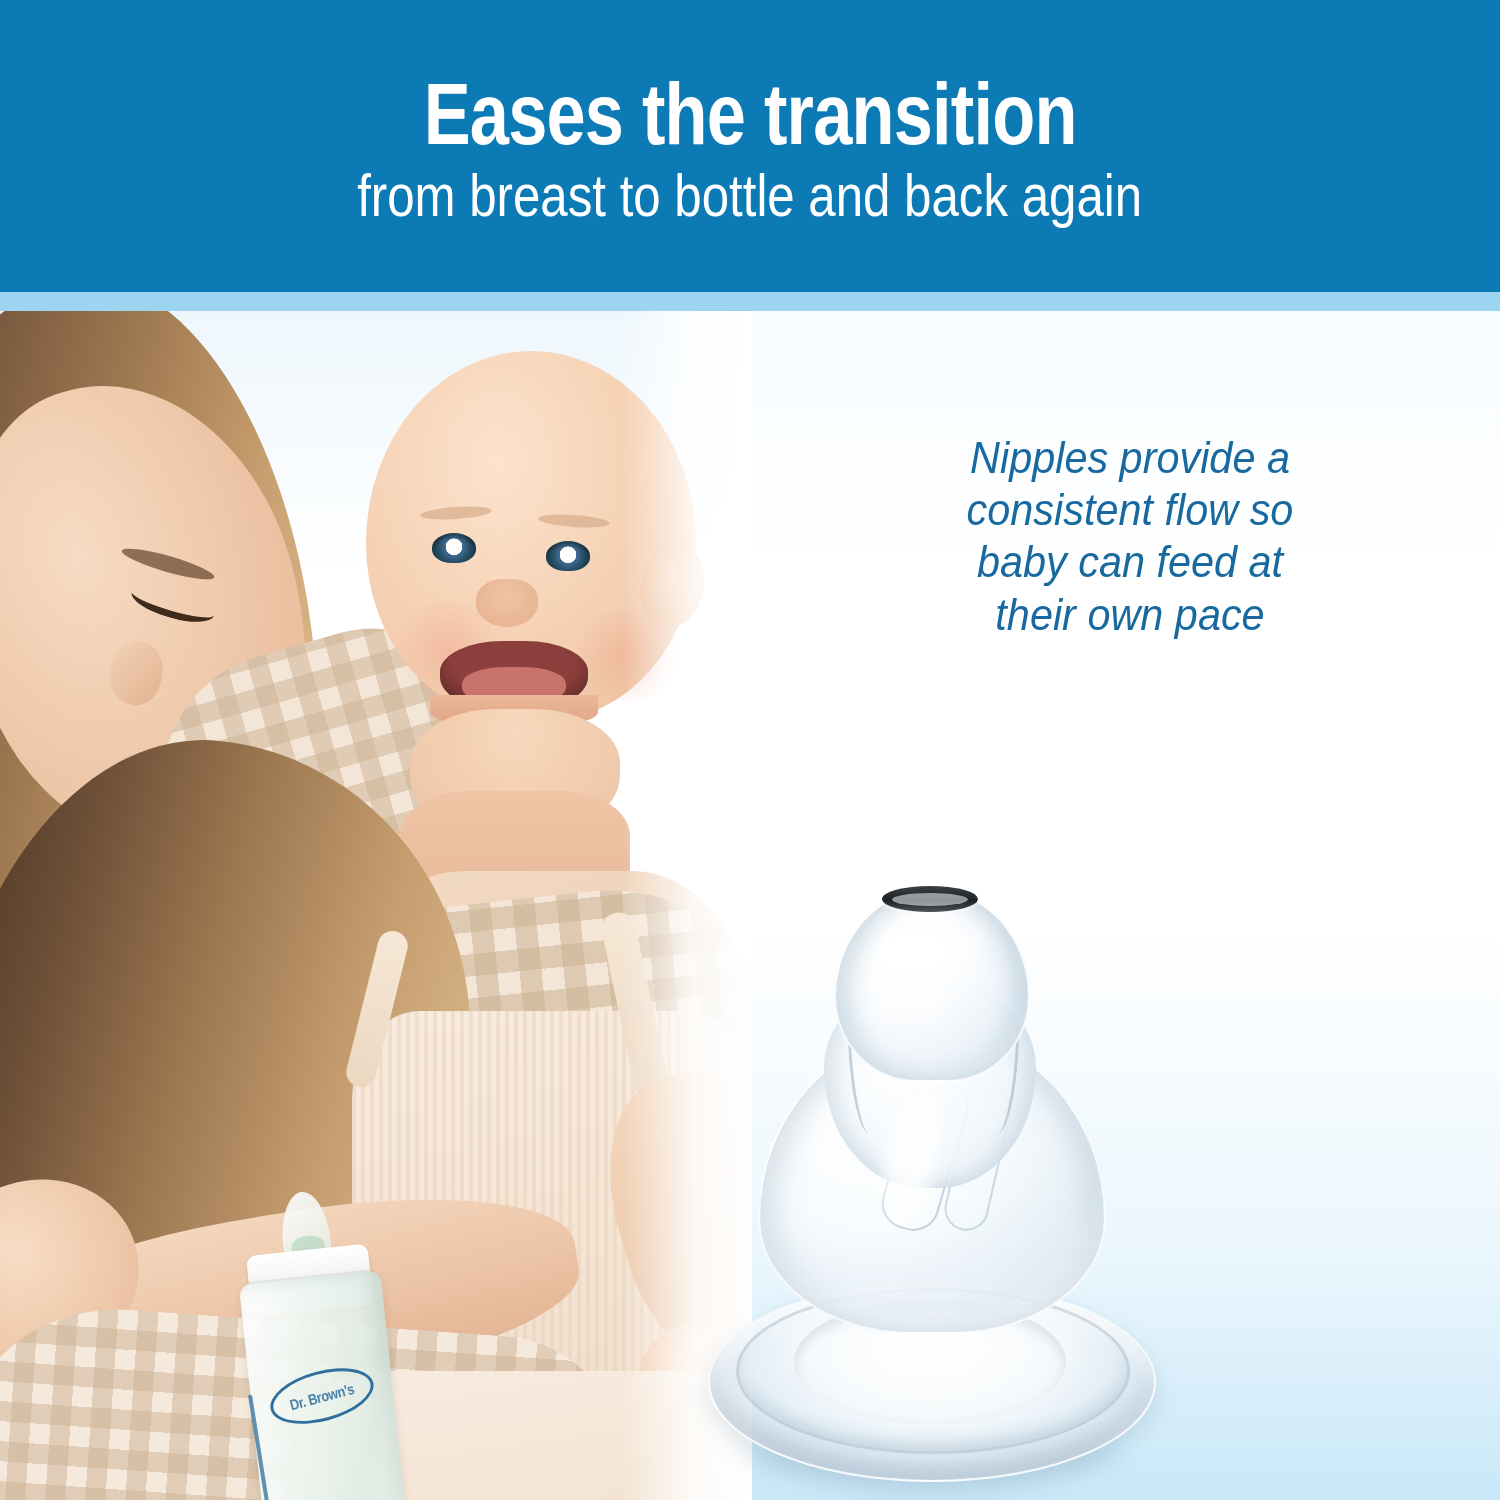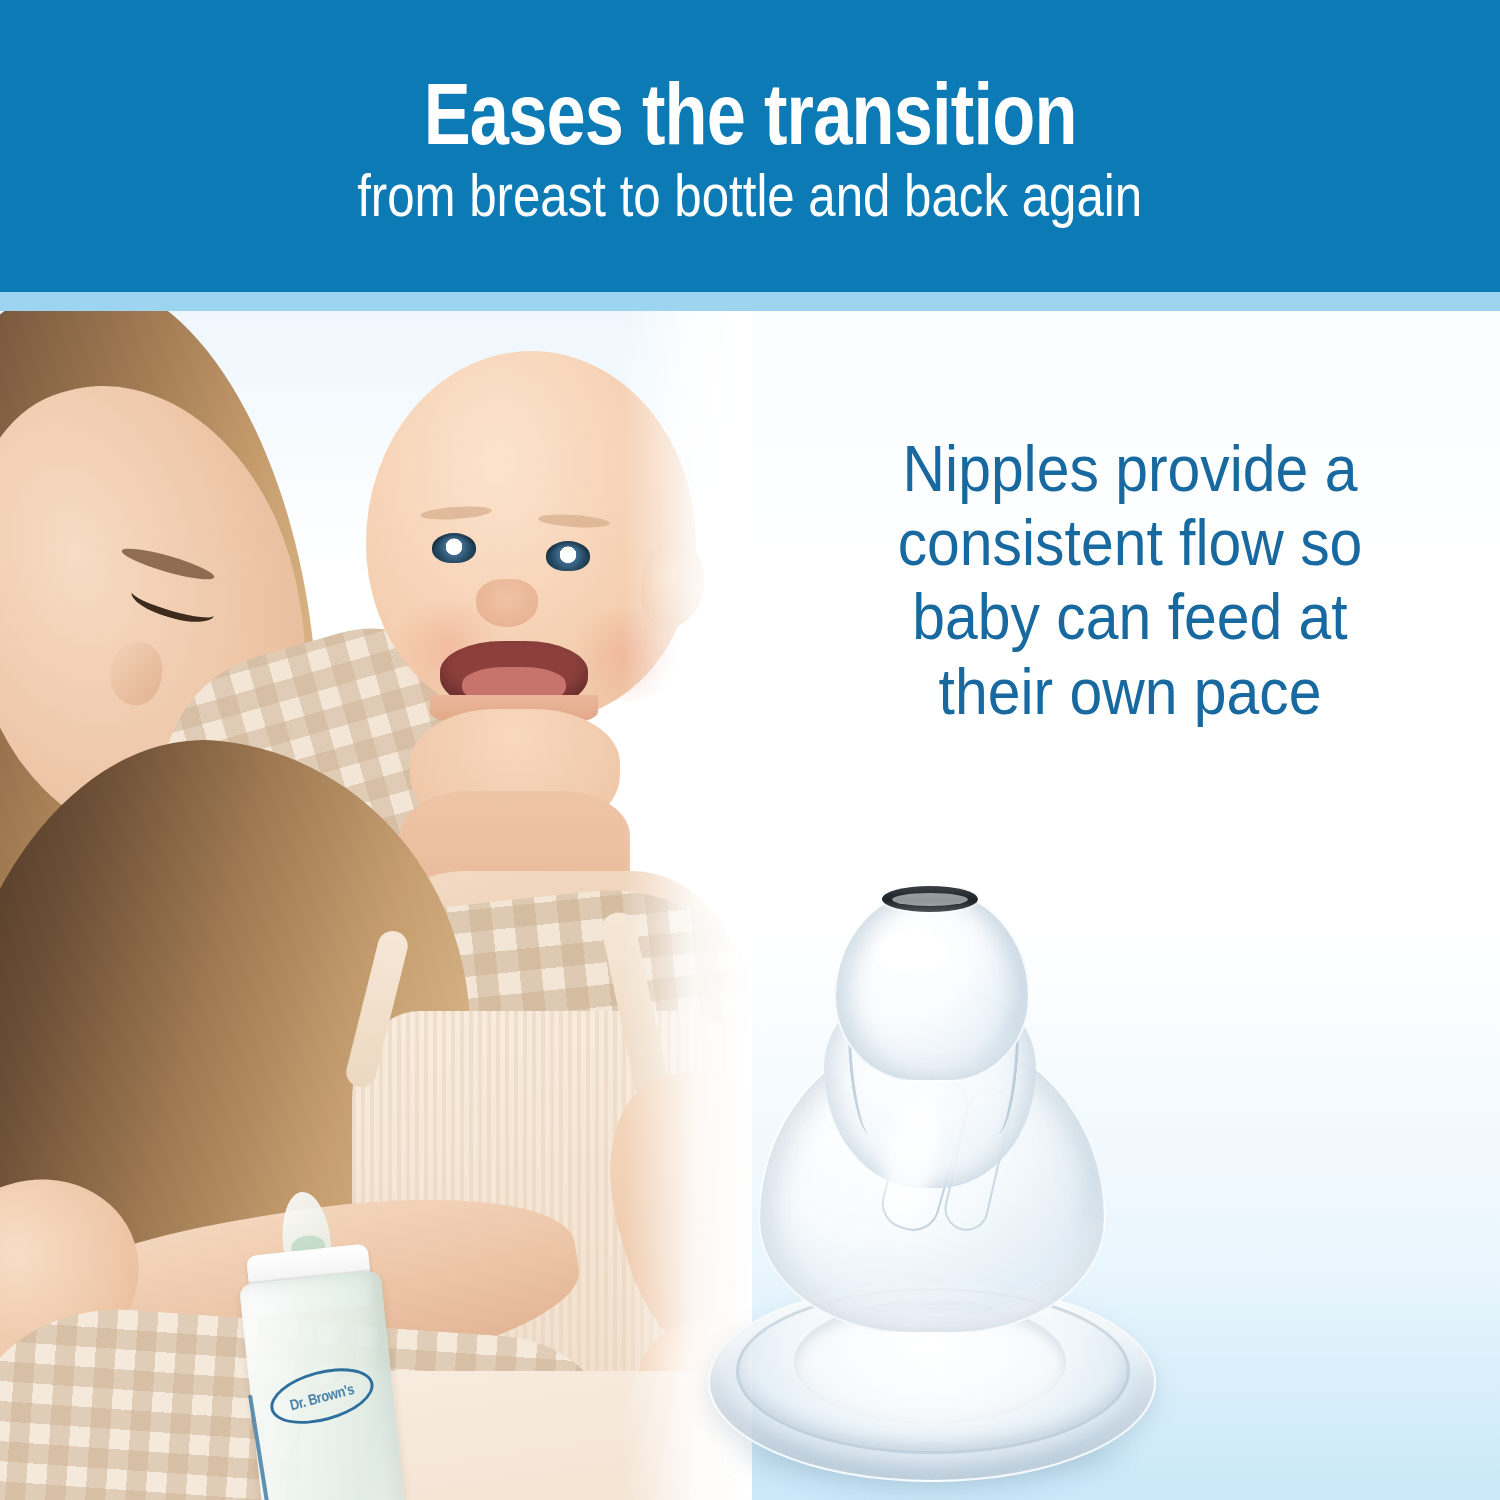--- a/index.html
+++ b/index.html
@@ -282,22 +282,23 @@
   }
   .photo-fade-b{
     position:absolute;left:0;bottom:0;width:100%;height:90px;
     background:linear-gradient(180deg,rgba(255,255,255,0),rgba(210,235,250,.0));
   }
 
   
   .blurb{
     position:absolute;left:770px;top:432px;width:720px;
     text-align:center;color:#17699f;
-    font-size:64px;line-height:1.16;font-weight:300;
+    font-size:45px;line-height:1.16;font-weight:300;
     letter-spacing:0px;
+    font-style:italic;
   }
   .blurb span{display:block;transform:scaleX(.92);}
 
   
   .badge{
     position:absolute;left:1002px;top:840px;width:446px;height:446px;
     border-radius:50%;background:#d8ecf8;
     display:flex;align-items:center;justify-content:center;
   }
   .badge-text{

